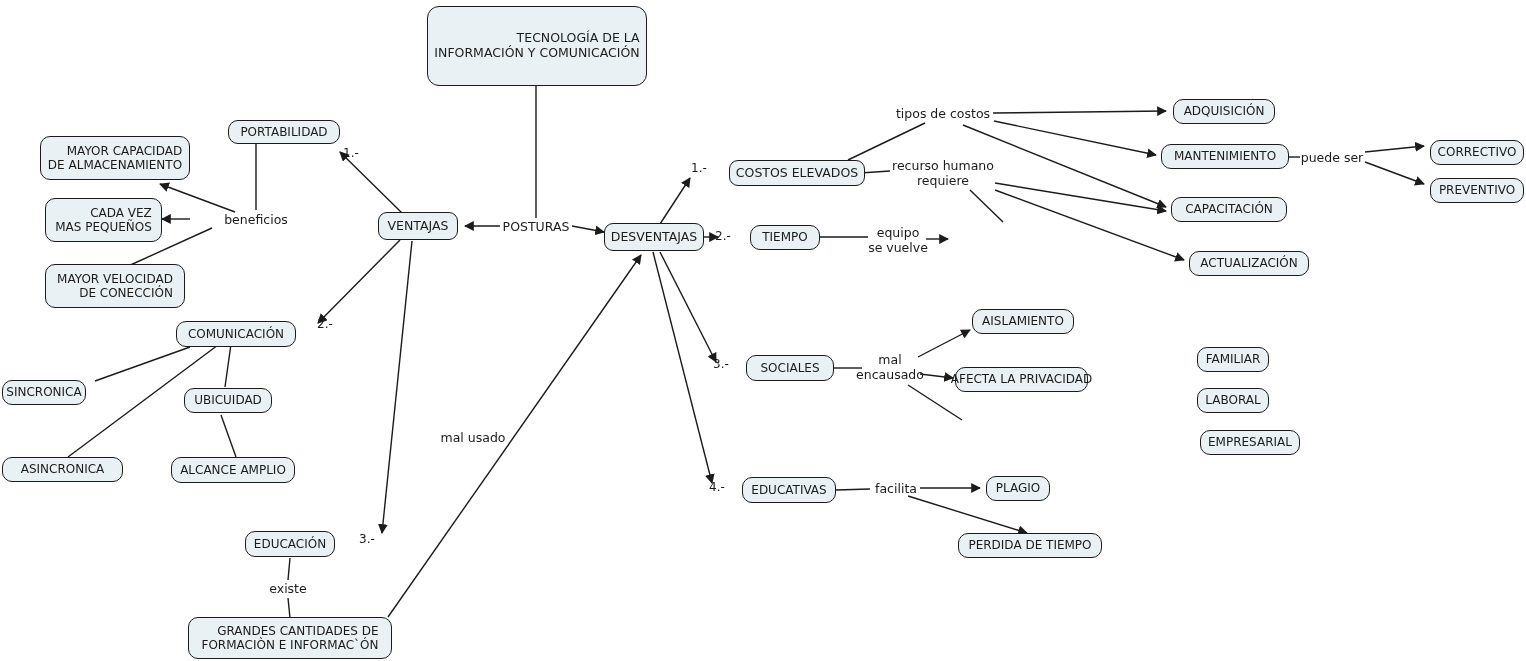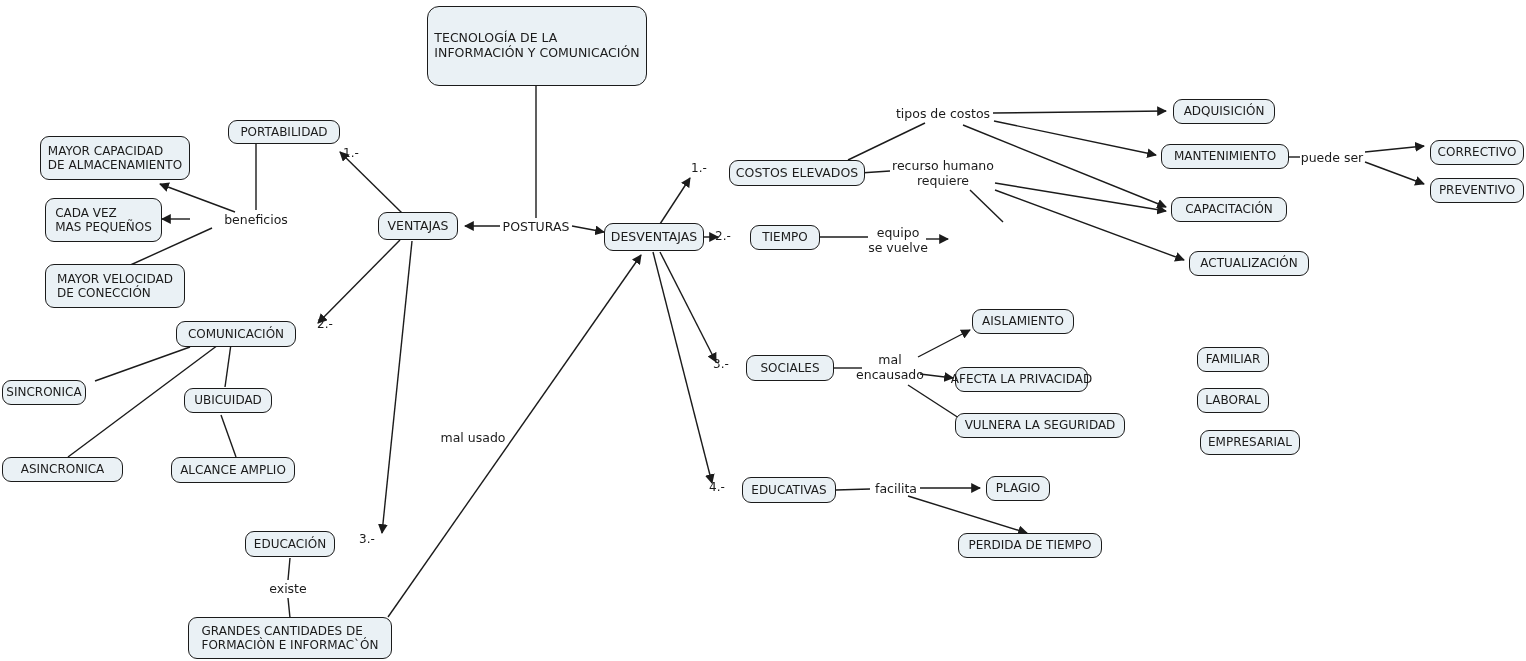--- a/index.html
+++ b/index.html
@@ -22,32 +22,32 @@
   .node{
     position:absolute;
     box-sizing:border-box;
     background:#eaf1f5;
     border:1.4px solid #1b1b1b;
     border-radius:9px;
     color:#1b1b1b;
     display:flex;
     align-items:center;
     justify-content:center;
-    text-align:left;
+    text-align:right;
     line-height:1.18;
     white-space:pre;
     z-index:3;
   }
   .node.root{
     border-radius:12px;
     font-size:12.5px;
     padding:4px 6px;
   }
   .node.lvl1{font-size:12.5px;}
-  .node.lvl2{font-size:12px;}
+  .node.lvl2{font-size:12px;border-radius:10px;}
   .label{
     position:absolute;
     font-size:12.5px;
     color:#1b1b1b;
     background:transparent;
     text-align:center;
     line-height:1.2;
     white-space:pre;
     z-index:4;
   }
@@ -197,21 +197,20 @@
 
   <div class="node lvl2" style="left:750px;top:225px;width:70px;height:25px;">TIEMPO</div>
 
 
   <div class="node lvl2" style="left:746px;top:355px;width:88px;height:26px;">SOCIALES</div>
 
   <div class="node lvl2" style="left:972px;top:309px;width:102px;height:25px;">AISLAMIENTO</div>
 
   <div class="node lvl2" style="left:955px;top:367px;width:133px;height:25px;">AFECTA LA PRIVACIDAD</div>
 
-  <div class="node lvl2" style="left:955px;top:413px;width:170px;height:25px;">VULNERA LA SEGURIDAD</div>
 
   <div class="node lvl2" style="left:742px;top:477px;width:94px;height:26px;">EDUCATIVAS</div>
 
   <div class="node lvl2" style="left:986px;top:476px;width:64px;height:25px;">PLAGIO</div>
 
   <div class="node lvl2" style="left:958px;top:533px;width:144px;height:25px;">PERDIDA DE TIEMPO</div>
 
   <div class="node lvl2" style="left:1197px;top:347px;width:72px;height:25px;">FAMILIAR</div>
 
   <div class="node lvl2" style="left:1197px;top:388px;width:72px;height:25px;">LABORAL</div>

